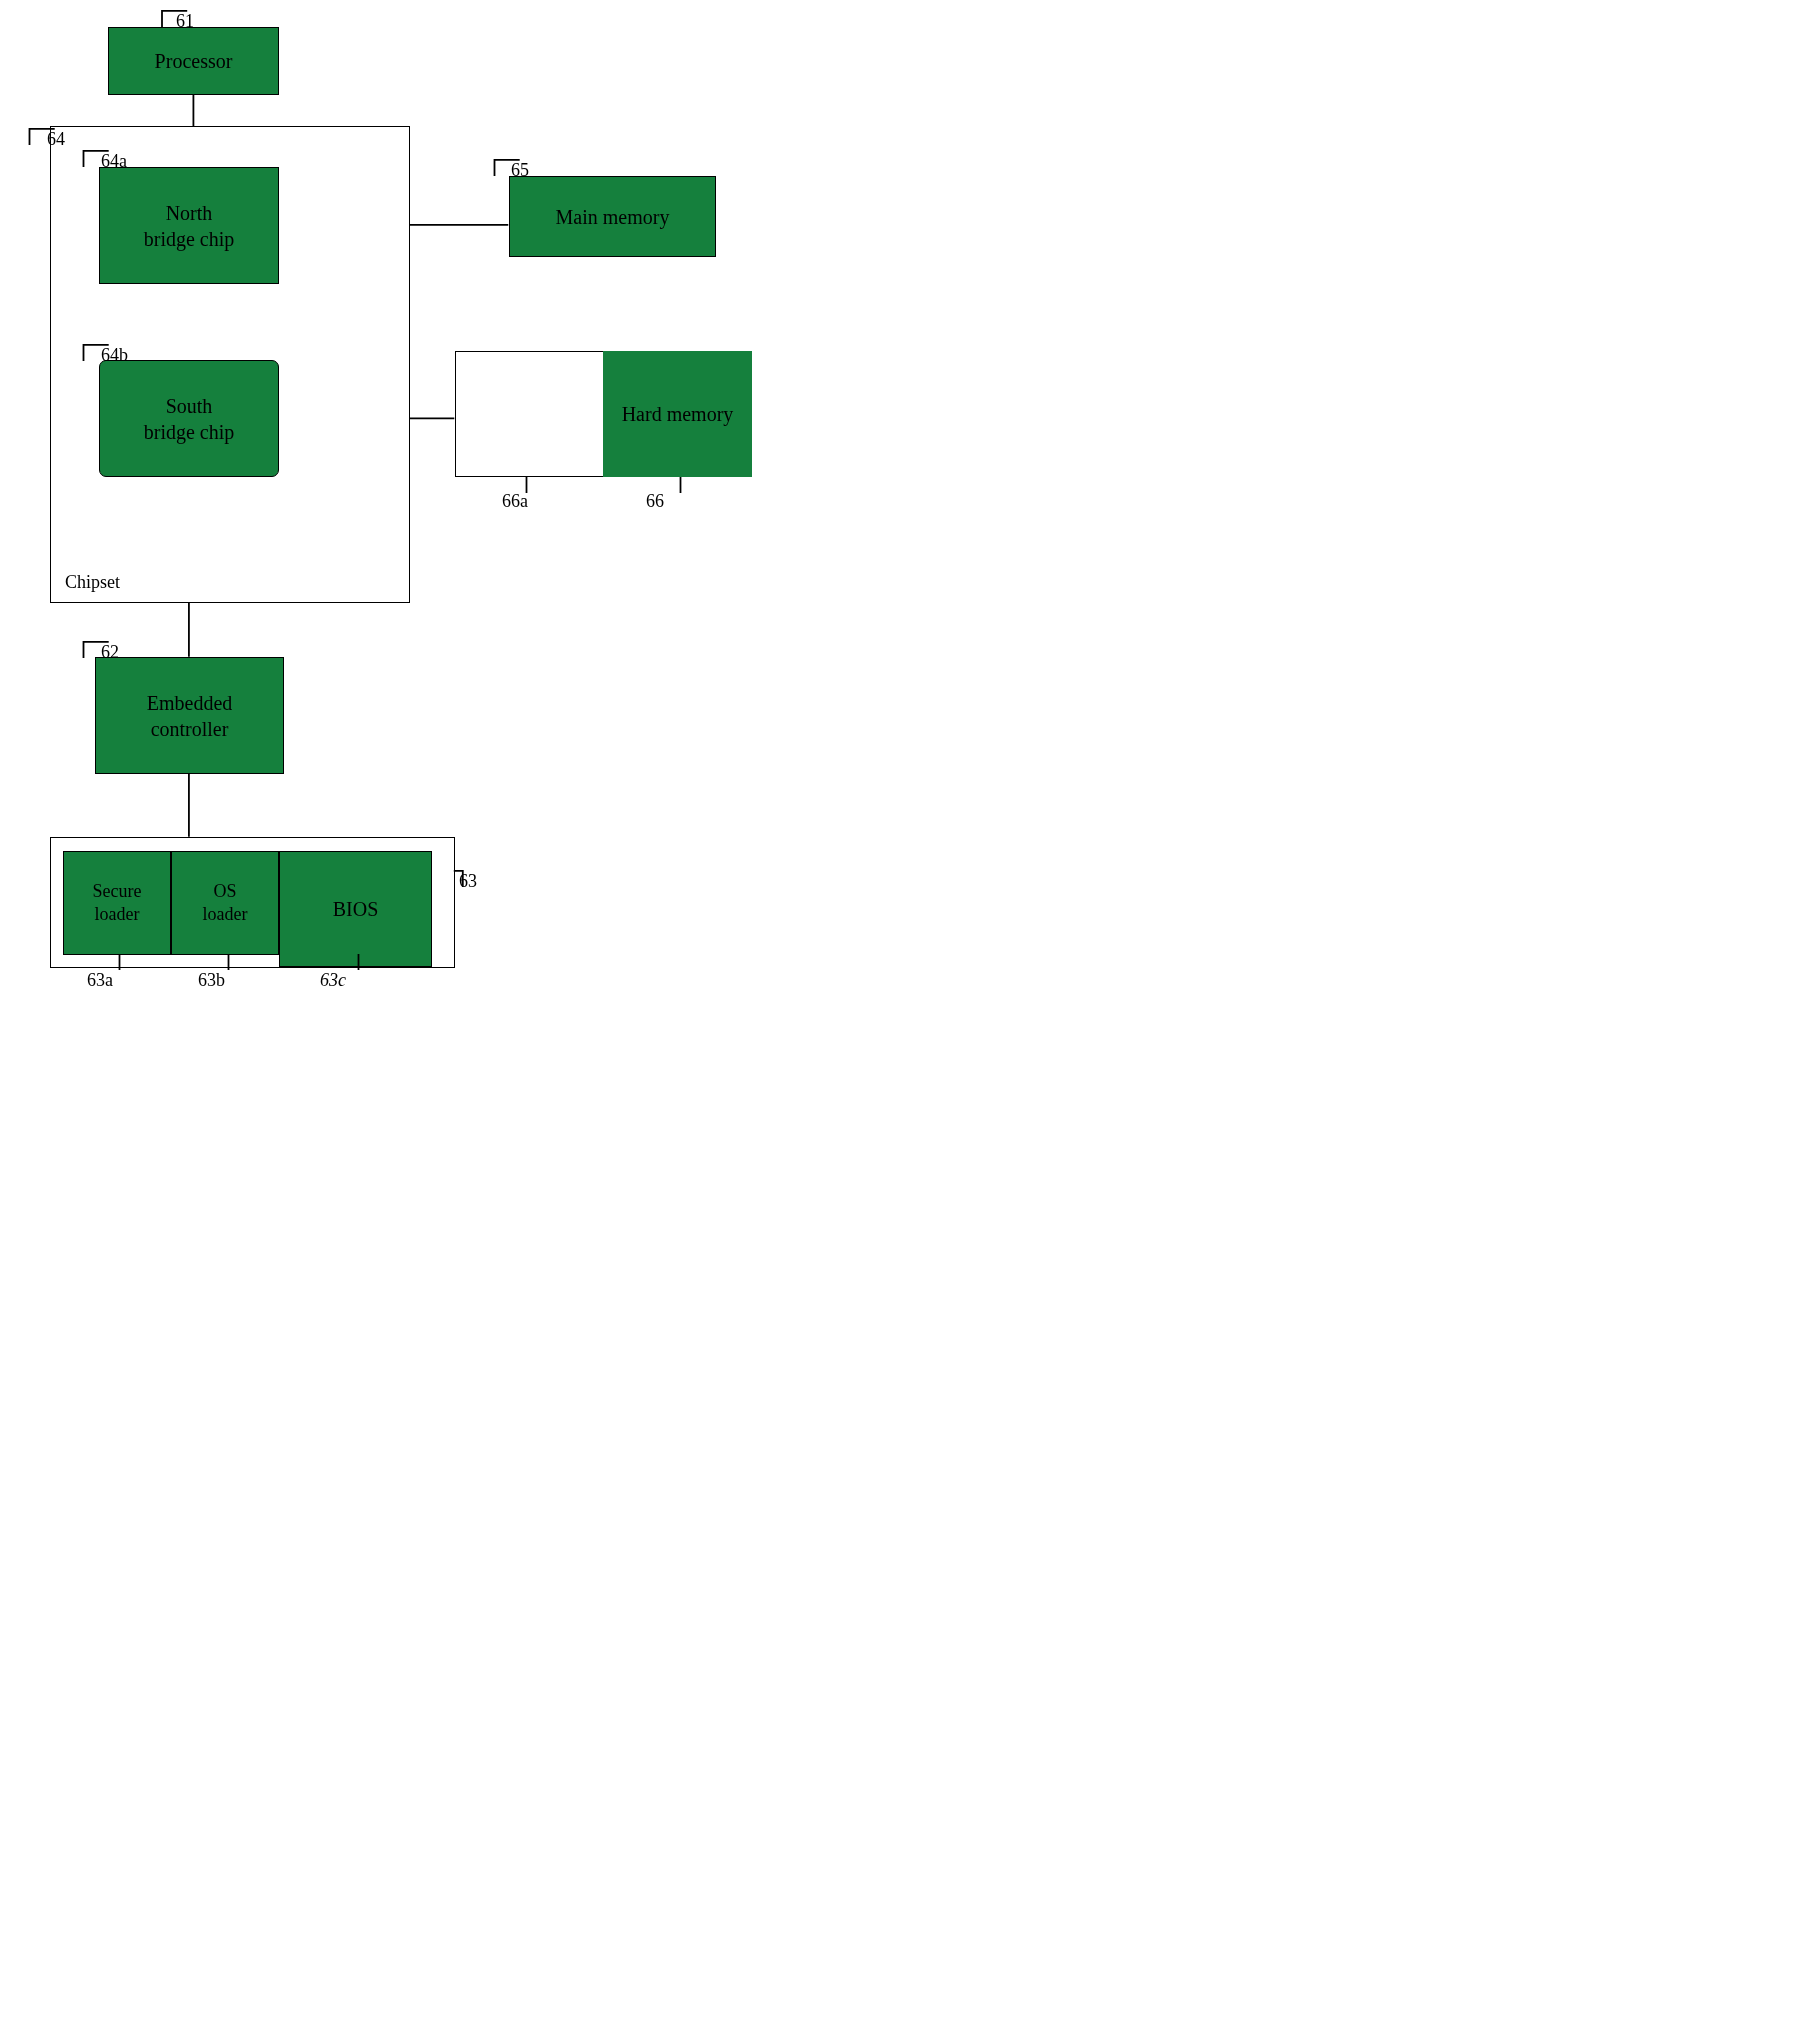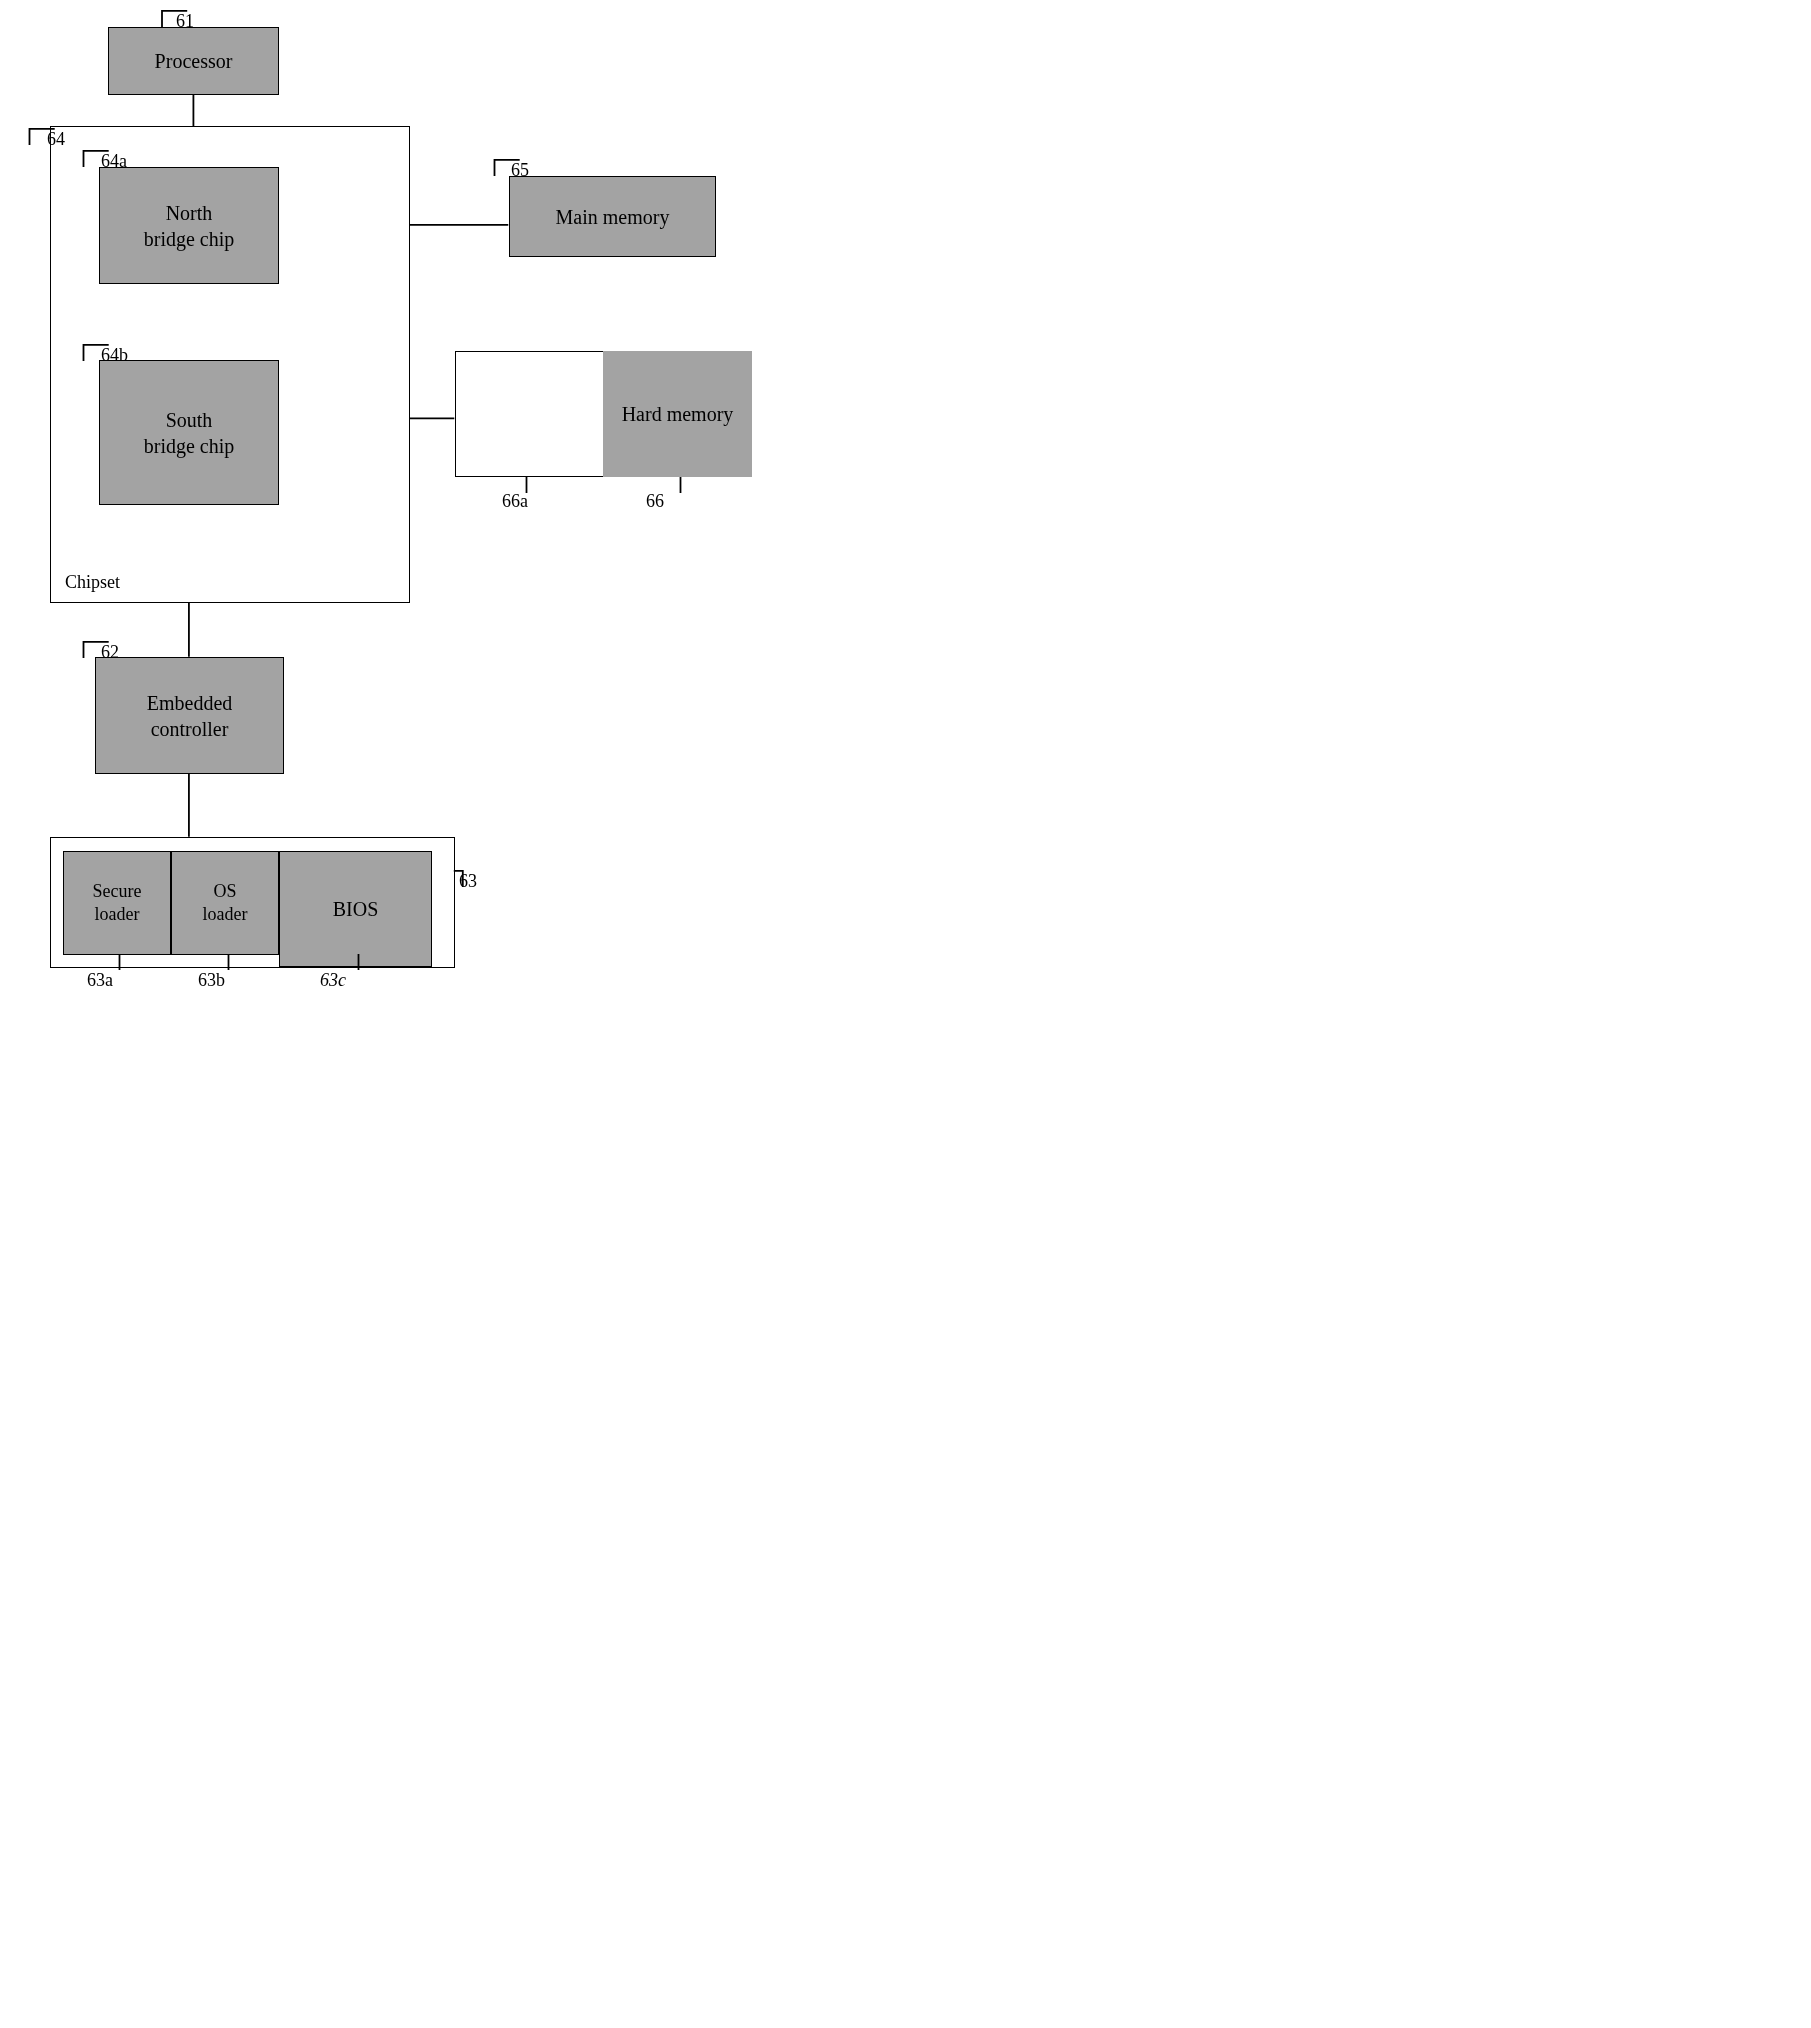--- a/index.html
+++ b/index.html
@@ -21,21 +21,21 @@
       position: relative;
       width: 905px;
       height: 1014px;
       background: #ffffff;
     }
 
     
     .box {
       position: absolute;
       border: 1.8px solid #000;
-      background: #a3a3a3;
+      background: #15803d;
       display: flex;
       align-items: center;
       justify-content: center;
       text-align: center;
       font-size: 20px;
       line-height: 1.3;
     }
 
     .box-processor {
       left: 108px;
@@ -57,21 +57,22 @@
       left: 99px;
       top: 167px;
       width: 180px;
       height: 117px;
     }
 
     .box-south-bridge {
       left: 99px;
       top: 360px;
       width: 180px;
-      height: 145px;
+      height: 117px;
+      border-radius: 7px;
     }
 
     .box-main-memory {
       left: 509px;
       top: 176px;
       width: 207px;
       height: 81px;
     }
 
     

